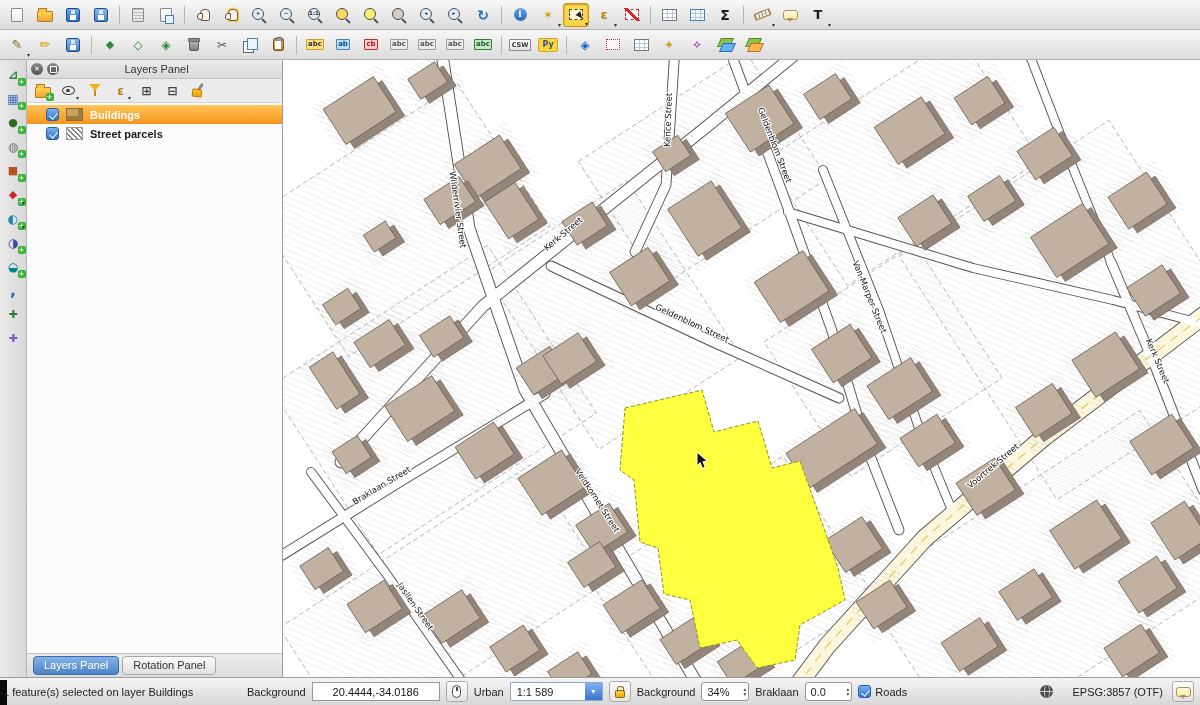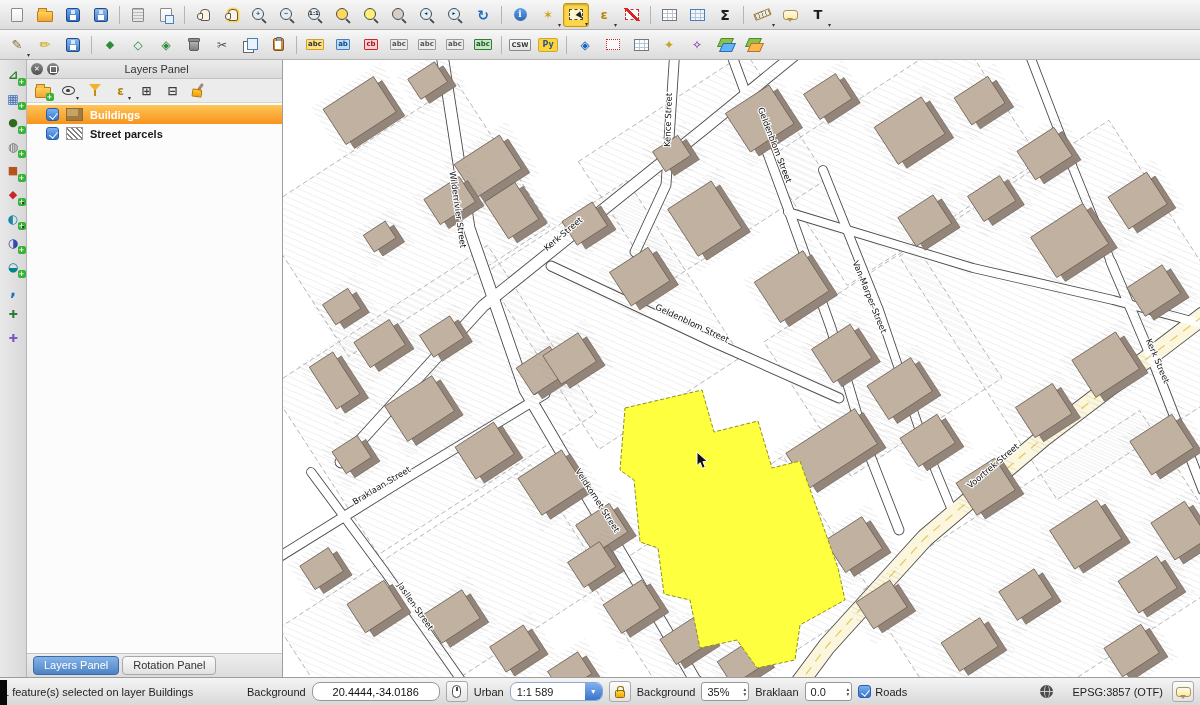--- a/index.html
+++ b/index.html
@@ -121,23 +121,23 @@
 
 .map{flex:1;position:relative;background:#fff;min-width:0}
 .map svg{position:absolute;inset:0;width:100%;height:100%}
 .street-label{font-family:"DejaVu Sans",sans-serif;font-size:8.5px;fill:#111;stroke:#fff;stroke-width:2.2px;paint-order:stroke;text-anchor:middle}
 
 
 .status-bar{height:28px;flex:0 0 28px;display:flex;align-items:center;gap:6px;padding:0 6px 0 0;background:linear-gradient(#f4f4f4,#d8d8d8);border-top:1px solid #9c9c9c;font-size:11px;color:#1c1c1c;position:relative}
 .corner-black{position:absolute;left:0;top:2px;width:7px;height:26px;background:#0a0a0a}
 .sb-msg{flex:0 0 auto;width:246px;overflow:hidden;white-space:nowrap;margin-left:-5px;padding-left:8px}
 .sb-label{flex:0 0 auto;white-space:nowrap}
-.sb-input{height:19px;border:1px solid #989898;border-radius:8px;background:#fff;font-size:11px;padding:0 4px;width:128px;text-align:center;font-family:inherit;color:#111}
+.sb-input{height:19px;border:1px solid #989898;border-radius:0;background:#fff;font-size:11px;padding:0 4px;width:128px;text-align:center;font-family:inherit;color:#111}
 .sb-iconbtn{height:21px;min-width:22px;border:1px solid #aaa;border-radius:3px;background:linear-gradient(#fdfdfd,#e3e3e3);display:flex;align-items:center;justify-content:center;padding:0 2px}
-.combo{display:flex;align-items:stretch;height:19px;border:1px solid #8fa8c8;border-radius:7px;background:#fff;overflow:hidden}
+.combo{display:flex;align-items:stretch;height:19px;border:1px solid #8fa8c8;border-radius:1px;background:#fff;overflow:hidden}
 .combo-text{padding:2.5px 6px 0;width:74px;font-size:11px;white-space:nowrap}
 .combo-btn{width:17px;background:linear-gradient(#7fb0f2,#3a74cc);color:#fff;font-size:8px;display:flex;align-items:center;justify-content:center}
 .spinbox{display:flex;align-items:center;height:19px;border:1px solid #989898;border-radius:3px;background:#fff;padding:0 2px 0 5px;gap:4px}
 .spinbox .val{min-width:32px}
 .spin{display:flex;flex-direction:column;font-size:5.5px;line-height:5px;color:#444}
 .spin span{display:block}
 .render-wrap{display:flex;align-items:center;gap:4px;white-space:nowrap}
 .crs{display:flex;align-items:center;gap:20px;padding:0 3px;margin-left:auto;white-space:nowrap}
 </style>
 </head>
@@ -799,21 +799,21 @@
     <span class="sb-label">Urban</span>
     <span class="combo">
       <span class="combo-text">1:1 589</span>
       <span class="combo-btn">▾</span>
     </span>
     <span class="sb-iconbtn">
         <span class="ic-lock"></span>
       </span>
     <span class="sb-label">Background</span>
     <span class="spinbox">
-      <span class="val">35%</span>
+      <span class="val">34%</span>
       <span class="spin">
           <span>▴</span>
           <span>▾</span>
         </span>
     </span>
     <span class="sb-label">Braklaan</span>
     <span class="spinbox">
       <span class="val">0.0</span>
       <span class="spin">
           <span>▴</span>

